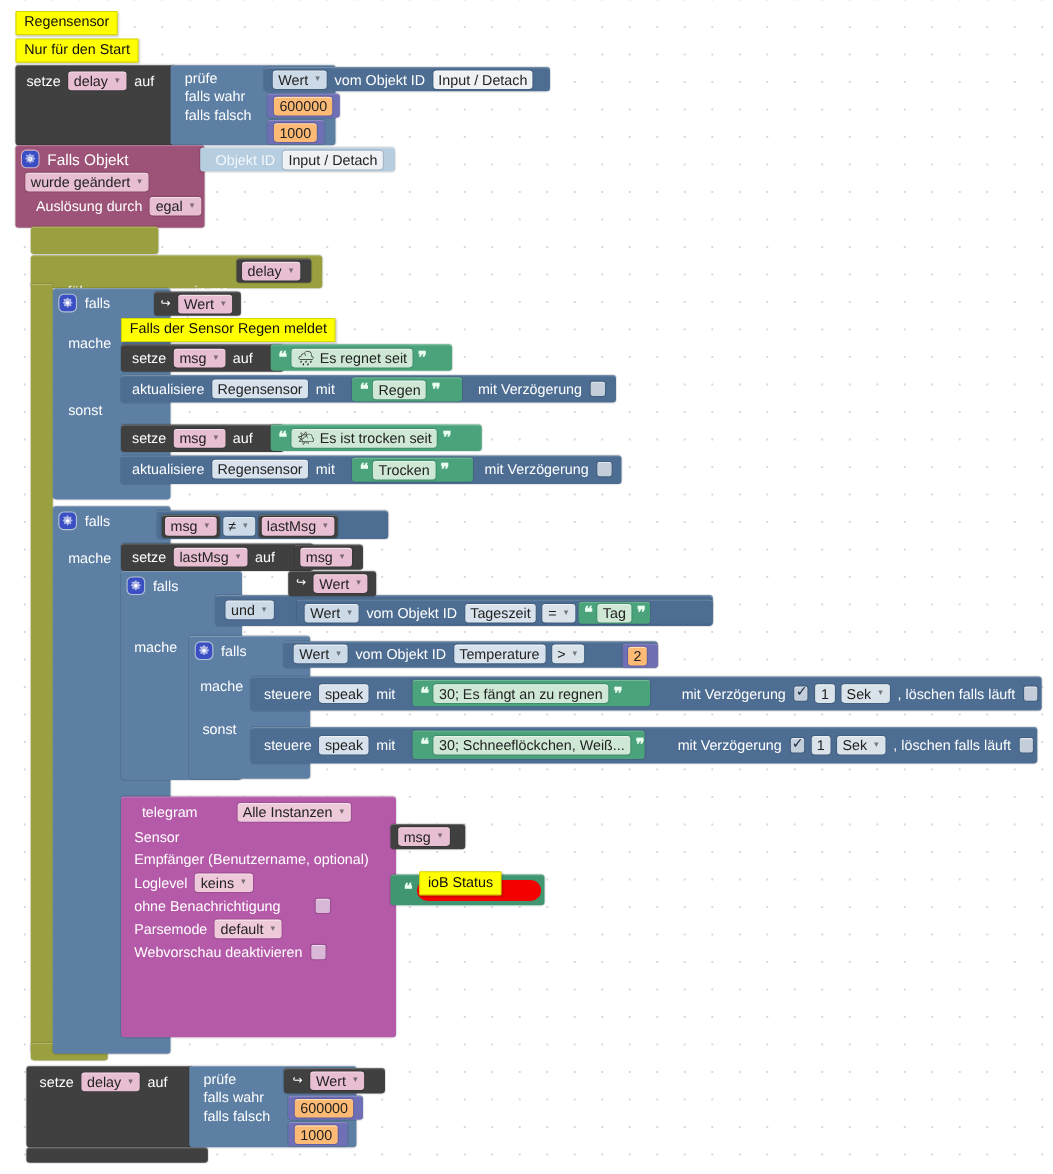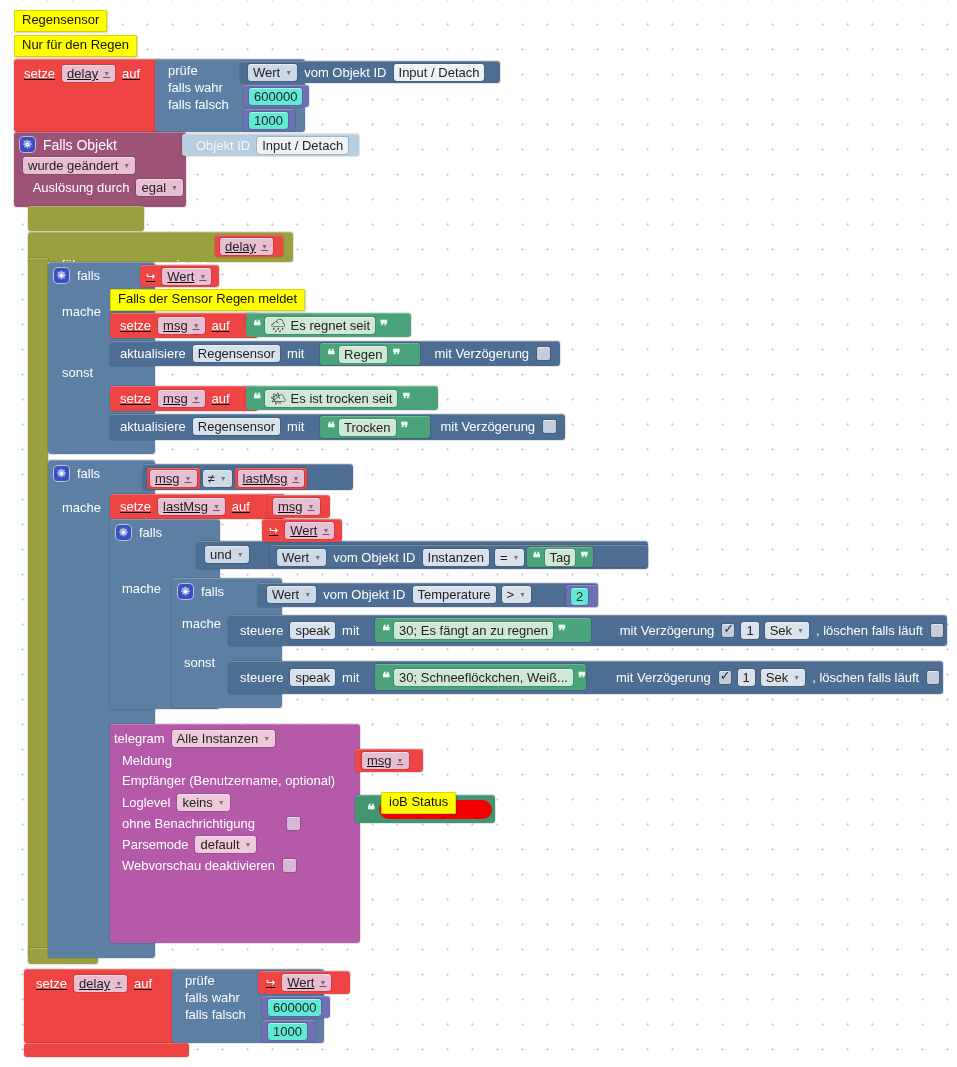--- a/index.html
+++ b/index.html
@@ -28,26 +28,26 @@
   .field{display:inline-flex;align-items:center;gap:3px;border-radius:3px;
          padding:2px 5px;margin:0 3px;line-height:1;color:#222;
          box-shadow:inset 0 1px 0 rgba(255,255,255,.5), 0 0 0 1px rgba(0,0,0,.12);}
   .field .caret{font-size:7px;opacity:.55;margin-left:2px;}
   .fld-rose   {background:#e8bed2;}
   .fld-rose2  {background:#edc9d9;}
   .fld-olive  {background:#ffffff;margin-top:36px;}
   .fld-blue   {background:#ccd9e6;}
   .fld-blue2  {background:#d8e2ec;}
   .fld-green  {background:#cfe8d6;}
-  .fld-num    {background:#5eead4;color:#222;}
+  .fld-num    {background:#fdba74;color:#222;}
   .fld-white  {background:#eef2f5;}
   .fld-plain  {background:#dbe3ea;}
 
   
-  .c-rose   {background:#ef4444;text-decoration:underline;}      
+  .c-rose   {background:#404040;}      
   .c-rose-d {background:#9d5277;}
   .c-olive  {background:#9aa03f;}      
   .c-blue   {background:#5c7fa3;}      
   .c-blue-d {background:#4d6e92;}      
   .c-bluel  {background:#b7cde0;}      
   .c-green  {background:#4aa37b;}      
   .c-green-d{background:#3f9671;}
   .c-magenta{background:#b55aa8;}      
   .c-num    {background:#6f6fb5;}
 
@@ -76,21 +76,21 @@
           margin:0 3px;vertical-align:middle;}
 
   .em{font-size:13px;line-height:1;margin-right:1px;}
 </style>
 </head>
 <body>
 
 <div class="canvas">
 
   <div class="note" style="left:14px;top:10px;">Regensensor</div>
-  <div class="note" style="left:14px;top:35px;">Nur für den Regen</div>
+  <div class="note" style="left:14px;top:35px;">Nur für den Start</div>
 
   <div class="blk c-rose" style="left:14px;top:59px;width:146px;height:73px;">
     <div class="row" style="padding:6px 0 0 6px;">
       <span class="lbl">setze</span>
       <span class="field fld-rose">
           <span>delay</span>
           <span class="caret">▼</span>
         </span>
       <span class="lbl">auf</span>
     </div>
@@ -390,21 +390,21 @@
         </span>
     </div>
   </div>
   <div class="blk c-blue-d" style="left:270px;top:545px;width:378px;height:22px;">
     <div class="row" style="padding:2px 0 0 4px;">
       <span class="field fld-blue">
           <span>Wert</span>
           <span class="caret">▼</span>
         </span>
       <span class="lbl">vom Objekt ID</span>
-      <span class="field fld-blue2">Instanzen</span>
+      <span class="field fld-blue2">Tageszeit</span>
       <span class="field fld-plain">
           <span>=</span>
           <span class="caret">▼</span>
         </span>
       <span class="blk c-green" style="position:relative;left:0;top:0;display:inline-flex;align-items:center;border-radius:3px;height:20px;padding:0 3px;">
         <span class="q">❝</span>
         <span class="field fld-green">Tag</span>
         <span class="q">❞</span>
       </span>
     </div>
@@ -492,29 +492,29 @@
   </div>
   <div class="blk c-green" style="left:375px;top:664px;width:211px;height:26px;">
     <div class="row" style="padding:5px 0 0 5px;">
       <span class="q">❝</span>
       <span class="field fld-green">30; Schneeflöckchen, Weiß...</span>
       <span class="q">❞</span>
     </div>
   </div>
 
   <div class="blk c-magenta" style="left:110px;top:724px;width:250px;height:219px;">
-    <div class="row" style="padding:6px 0 0 0;">
+    <div class="row" style="padding:6px 0 0 15px;gap:29px;">
       <span class="lbl">telegram</span>
       <span class="field fld-rose2">
           <span>Alle Instanzen</span>
           <span class="caret">▼</span>
         </span>
     </div>
     <div class="row" style="padding:7px 0 0 8px;">
-        <span class="lbl">Meldung</span>
+        <span class="lbl">Sensor</span>
       </div>
     <div class="row" style="padding:7px 0 0 8px;">
         <span class="lbl">Empfänger (Benutzername, optional)</span>
       </div>
     <div class="row" style="padding:7px 0 0 8px;text-align:center;">
       <span class="lbl">Loglevel</span>
       <span class="field fld-rose2">
           <span>keins</span>
           <span class="caret">▼</span>
         </span>

